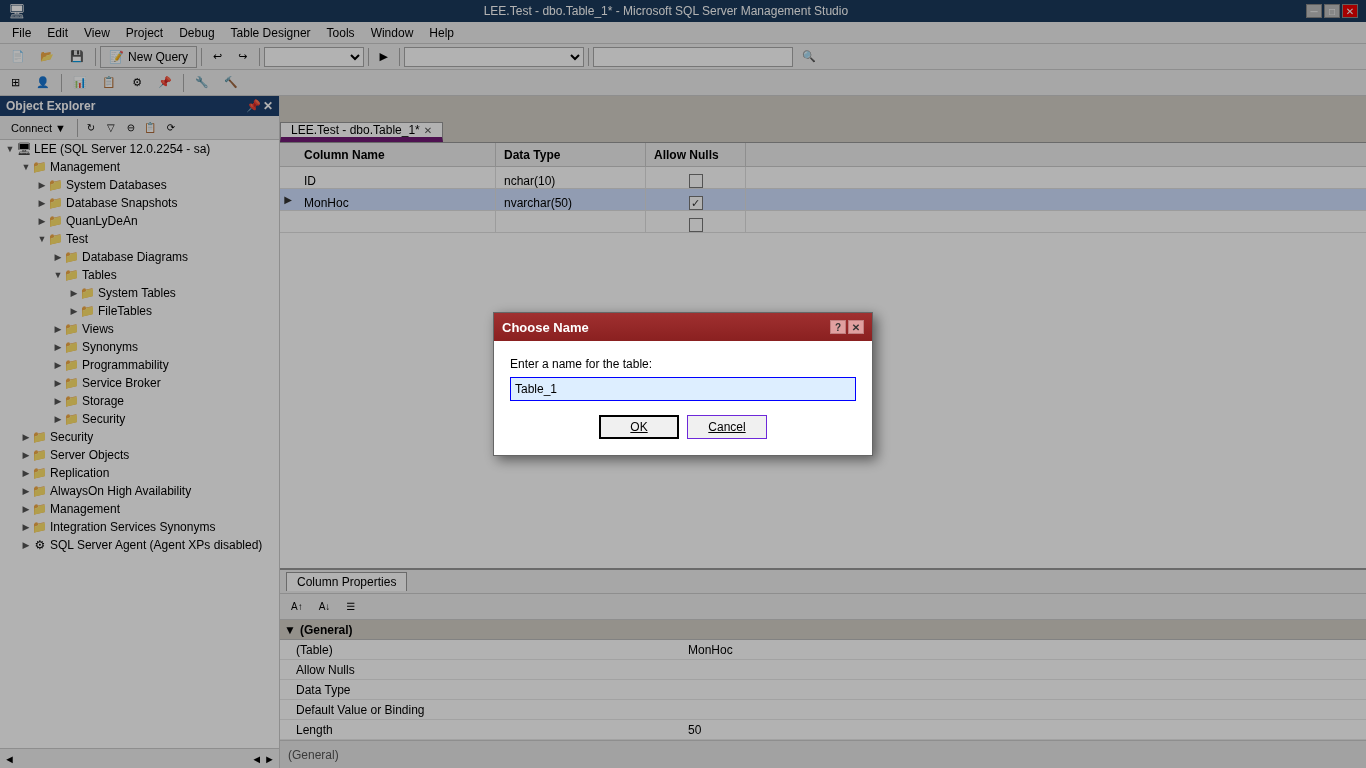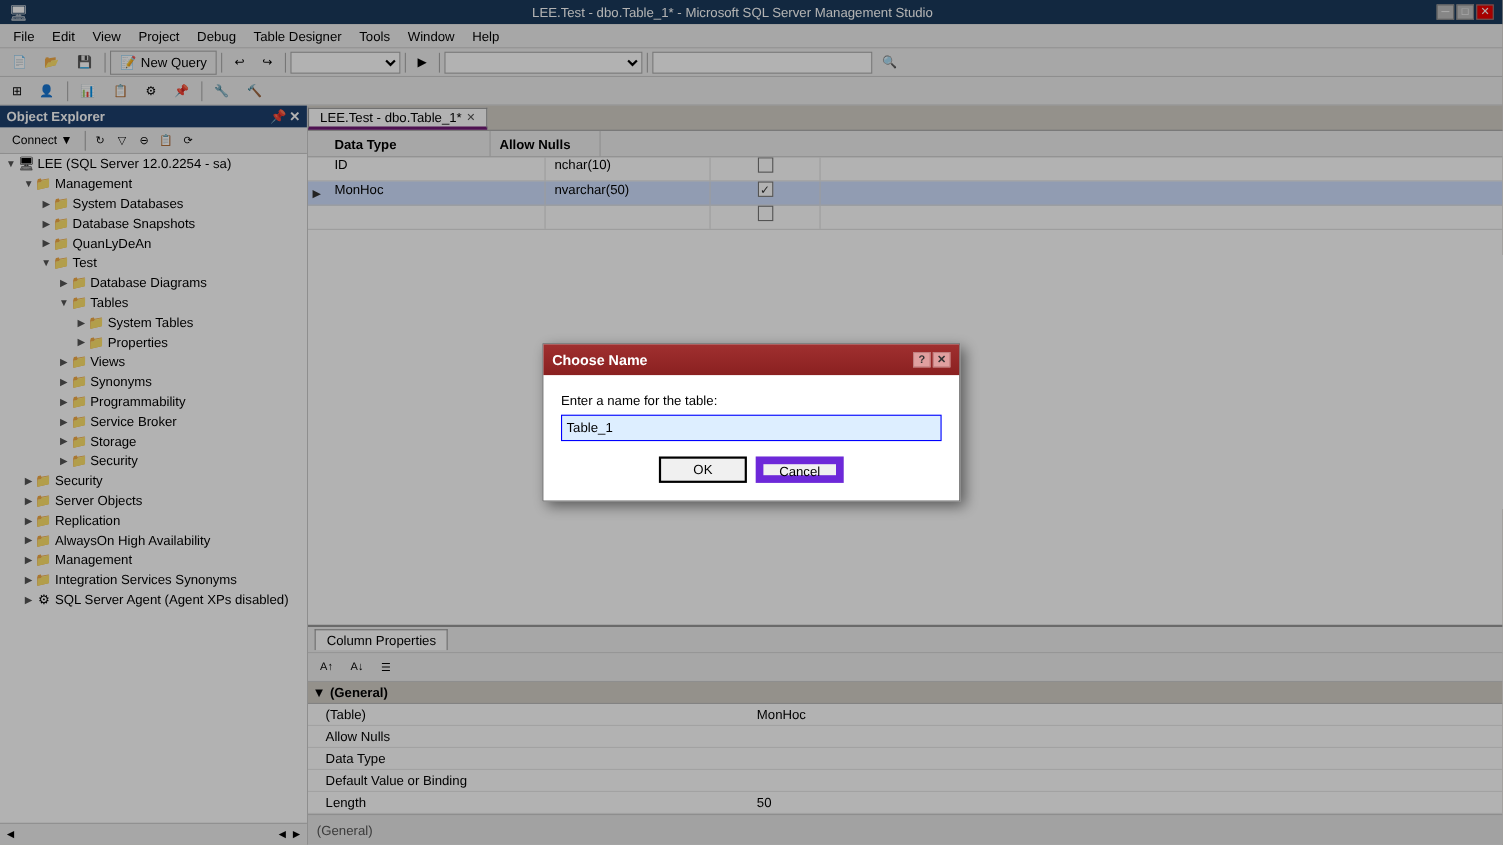--- a/index.html
+++ b/index.html
@@ -44,34 +44,34 @@
     .oe-item .label { font-size: 12px; }
     .oe-statusbar { height: 20px; background: #f0f0f0; border-top: 1px solid #ccc; display: flex; align-items: center; justify-content: space-between; padding: 0 4px; }
     .oe-statusbar-scroll { display: flex; gap: 2px; }
 
     
     .content-area { flex: 1; display: flex; flex-direction: column; background: #e8e8e8; }
 
     
     .tab-bar { display: flex; align-items: flex-end; background: #d4d0c8; border-bottom: 1px solid #999; padding-top: 2px; }
     .tab { height: 20px; padding: 0 10px; background: #e8e8e8; border: 1px solid #999; border-bottom: none; font-size: 12px; display: flex; align-items: center; gap: 4px; cursor: pointer; margin-right: 1px; }
-    .tab.active { background: white; border-bottom: 3px solid #701a75; z-index: 1; }
+    .tab.active { background: white; border-bottom: 5px solid #701a75; z-index: 1; margin-top: 24px; }
     .tab-close { font-size: 10px; color: #555; }
 
     
     .table-designer { background: white; flex: 1; display: flex; flex-direction: column; }
     .td-header { display: flex; background: #f0f0f0; border-bottom: 1px solid #ccc; height: 24px; align-items: center; }
     .td-col { display: flex; align-items: center; padding: 0 8px; font-size: 12px; font-weight: bold; border-right: 1px solid #ccc; height: 100%; }
     .td-col.col-name { width: 200px; }
     .td-col.col-type { width: 150px; }
     .td-col.col-null { width: 100px; }
     .td-body { flex: 1; overflow: auto; }
     .td-row { display: flex; height: 22px; align-items: center; border-bottom: 1px solid #e0e0e0; }
     .td-row.selected-row { background: #d0e0ff; }
-    .td-cell { display: flex; align-items: flex-start; padding: 0 8px; font-size: 12px; height: 100%; border-right: 1px solid #e0e0e0; }
+    .td-cell { display: flex; align-items: flex-end; padding: 0 8px; font-size: 12px; height: 100%; border-right: 1px solid #e0e0e0; }
     .td-cell.col-name { width: 200px; }
     .td-cell.col-type { width: 150px; }
     .td-cell.col-null { width: 100px; justify-content: center; }
     .row-indicator { width: 16px; display: flex; align-items: center; justify-content: center; font-size: 10px; color: #333; }
     .checkbox { width: 14px; height: 14px; border: 1px solid #777; background: white; display: flex; align-items: center; justify-content: center; }
     .checkbox.checked { background: white; }
 
     
     .col-props { height: 200px; border-top: 2px solid #999; background: white; display: flex; flex-direction: column; }
     .col-props-header { display: flex; align-items: flex-start; padding: 2px 6px; background: #f0f0f0; border-bottom: 1px solid #ccc; }
@@ -86,22 +86,22 @@
 
     
     .modal-overlay { position: fixed; top: 0; left: 0; width: 100%; height: 100%; background: rgba(0,0,0,0.3); display: flex; align-items: center; justify-content: center; z-index: 1000; }
     .modal { background: white; border: 1px solid #666; box-shadow: 4px 4px 12px rgba(0,0,0,0.5); width: 380px; }
     .modal-title { background: linear-gradient(to bottom, #a03030, #8a2020); color: white; height: 28px; display: flex; align-items: center; justify-content: space-between; padding: 0 8px; font-size: 13px; font-weight: bold; }
     .modal-title-controls { display: flex; gap: 2px; }
     .modal-title-btn { width: 16px; height: 14px; background: #e0a0a0; border: 1px solid #c08080; font-size: 10px; display: flex; align-items: center; justify-content: center; cursor: pointer; color: #333; }
     .modal-body { padding: 16px; }
     .modal-label { font-size: 12px; margin-bottom: 6px; }
     .modal-input { width: 100%; height: 24px; border: 1px solid #0000ff; padding: 0 4px; font-size: 12px; background: #ddeeff; outline: none; }
-    .modal-buttons { display: flex; justify-content: center; gap: 8px; margin-top: 14px; }
-    .modal-btn { width: 80px; height: 24px; border: 7px solid #6d28d9; background: #f0f0f0; font-size: 12px; cursor: pointer; }
+    .modal-buttons { display: flex; justify-content: center; gap: 8px; margin-top: 14px; text-decoration: underline; }
+    .modal-btn { width: 80px; height: 24px; border: 1px solid #6d28d9; background: #f0f0f0; font-size: 12px; cursor: pointer; }
     .modal-btn.default { border: 2px solid #000; }
 
     
     ::-webkit-scrollbar { width: 14px; height: 14px; }
     ::-webkit-scrollbar-track { background: #f0f0f0; }
     ::-webkit-scrollbar-thumb { background: #c0c0c0; border: 1px solid #aaa; }
     ::-webkit-scrollbar-button { background: #e0e0e0; height: 14px; width: 14px; }
   </style>
 </head>
 <body>
@@ -237,21 +237,21 @@
         <div class="oe-item">
           <span class="indent" style="width: 68px;"></span>
           <span class="expand-btn">▶</span>
           <span class="icon">📁</span>
           <span class="label">System Tables</span>
         </div>
         <div class="oe-item">
           <span class="indent" style="width: 68px;"></span>
           <span class="expand-btn">▶</span>
           <span class="icon">📁</span>
-          <span class="label">Properties</span>
+          <span class="label">FileTables</span>
         </div>
         <div class="oe-item">
           <span class="indent" style="width: 52px;"></span>
           <span class="expand-btn">▶</span>
           <span class="icon">📁</span>
           <span class="label">Views</span>
         </div>
         <div class="oe-item">
           <span class="indent" style="width: 52px;"></span>
           <span class="expand-btn">▶</span>
@@ -339,20 +339,21 @@
     <div class="tab-bar">
       <div class="tab active">
         <span>LEE.Test - dbo.Table_1*</span>
         <span class="tab-close">✕</span>
       </div>
     </div>
 
     <div class="table-designer">
       <div class="td-header">
         <div style="width:16px;"></div>
+        <div class="td-col col-name">Column Name</div>
         <div class="td-col col-type">Data Type</div>
         <div class="td-col col-null">Allow Nulls</div>
       </div>
       <div class="td-body">
 
         <div class="td-row">
           <div class="row-indicator"></div>
           <div class="td-cell col-name">
             <span>ID</span>
           </div>

